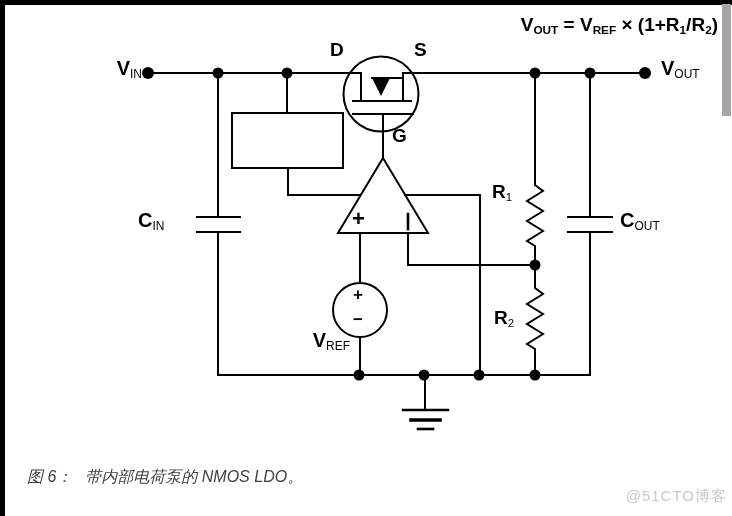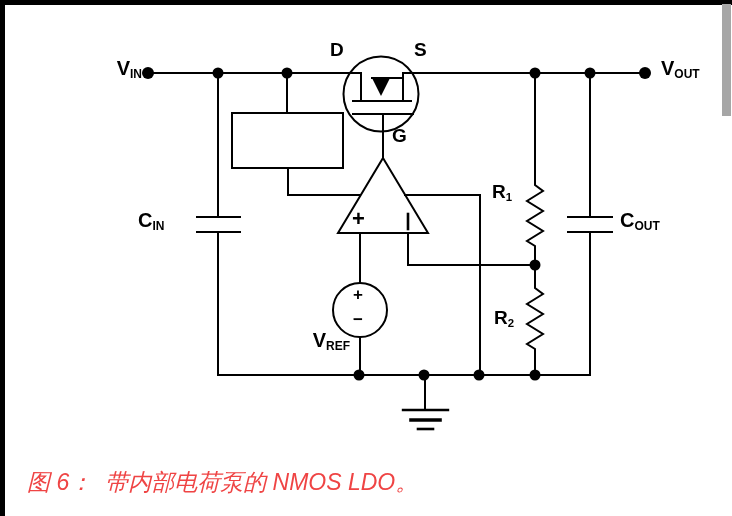--- a/index.html
+++ b/index.html
@@ -5,29 +5,29 @@
   html,body { margin:0; padding:0; background:#fff; }
   #screen {
     position:relative; width:732px; height:516px; background:#ffffff;
     overflow:hidden; font-family:"Liberation Sans", sans-serif; color:#000;
   }
   #circuit-svg { position:absolute; left:0; top:0; }
   .frame-top  { position:absolute; left:0; top:0; width:732px; height:5px; background:#000; }
   .frame-left { position:absolute; left:0; top:0; width:5px; height:516px; background:#000; }
   .scroll-thumb { position:absolute; left:722px; top:4px; width:9px; height:112px; background:#a6a6a6; }
   .lbl { position:absolute; font-weight:bold; font-size:20px; line-height:1.05; white-space:nowrap; }
-  .lbl sub { font-size:0.60em; position:relative; bottom:-0.22em; vertical-align:baseline; font-weight:bold; }
+  .lbl sub { font-size:0.60em; position:relative; bottom:-0.22em; vertical-align:baseline; font-weight:normal; }
   .sm { font-size:19px; }
   .pin { font-size:19px; }
   .cjk { font-weight:normal; font-size:21px; letter-spacing:1px; }
   .sign { font-size:22px; }
   .sign-sm { font-size:17px; }
   #formula { position:absolute; right:14px; top:14px; font-weight:bold; font-size:19px; white-space:nowrap; }
   #formula sub { font-size:0.62em; position:relative; bottom:-0.22em; vertical-align:baseline; }
-  #caption { position:absolute; left:27px; top:467px; font-style:italic; font-size:23px; color:#ef4444; white-space:nowrap; }
+  #caption { position:absolute; left:27px; top:467px; font-style:italic; font-size:16px; color:#404040; white-space:nowrap; }
   #caption .fig { margin-right:13px; }
   #watermark { position:absolute; right:5px; top:487px; font-size:15px; color:#c9c9c9; letter-spacing:1px; }
 </style>
 </head>
 <body>
 
 <div id="screen">
 
   <svg id="circuit-svg" width="732" height="516" viewBox="0 0 732 516" fill="none" stroke="#000" stroke-width="2" stroke-linecap="square">
 
@@ -96,20 +96,23 @@
       <circle cx="590" cy="73" r="5.5"></circle>
       <circle cx="645" cy="73" r="6"></circle>
       <circle cx="535" cy="265" r="5.5"></circle>
       <circle cx="359" cy="375" r="5.5"></circle>
       <circle cx="424" cy="375" r="5.5"></circle>
       <circle cx="479" cy="375" r="5.5"></circle>
       <circle cx="535" cy="375" r="5.5"></circle>
     </g>
   </svg>
 
+  <div id="formula">
+    <span>V</span><sub>OUT</sub><span> = </span><span>V</span><sub>REF</sub><span> × (1+</span><span>R</span><sub>1</sub><span>/</span><span>R</span><sub>2</sub><span>)</span>
+  </div>
 
   <div class="lbl" style="left:86px; top:58px; width:56px; text-align:right;">
     <span>V</span><sub>IN</sub>
   </div>
 
   <div class="lbl" style="left:661px; top:58px;">
     <span>V</span><sub>OUT</sub>
   </div>
 
   <div class="lbl pin" style="left:330px; top:40px;">
@@ -151,18 +154,19 @@
     <span>+</span>
   </div>
   <div class="lbl sign-sm" style="left:353px; top:311px;">
     <span>−</span>
   </div>
 
   <div id="caption">
     <span class="fig">图 6：</span><span>带内部电荷泵的 NMOS LDO。</span>
   </div>
 
+  <div id="watermark">@51CTO博客</div>
 
   <div class="frame-top"></div>
   <div class="frame-left"></div>
   <div class="scroll-thumb"></div>
 
 </div>
 
 </body></html>

